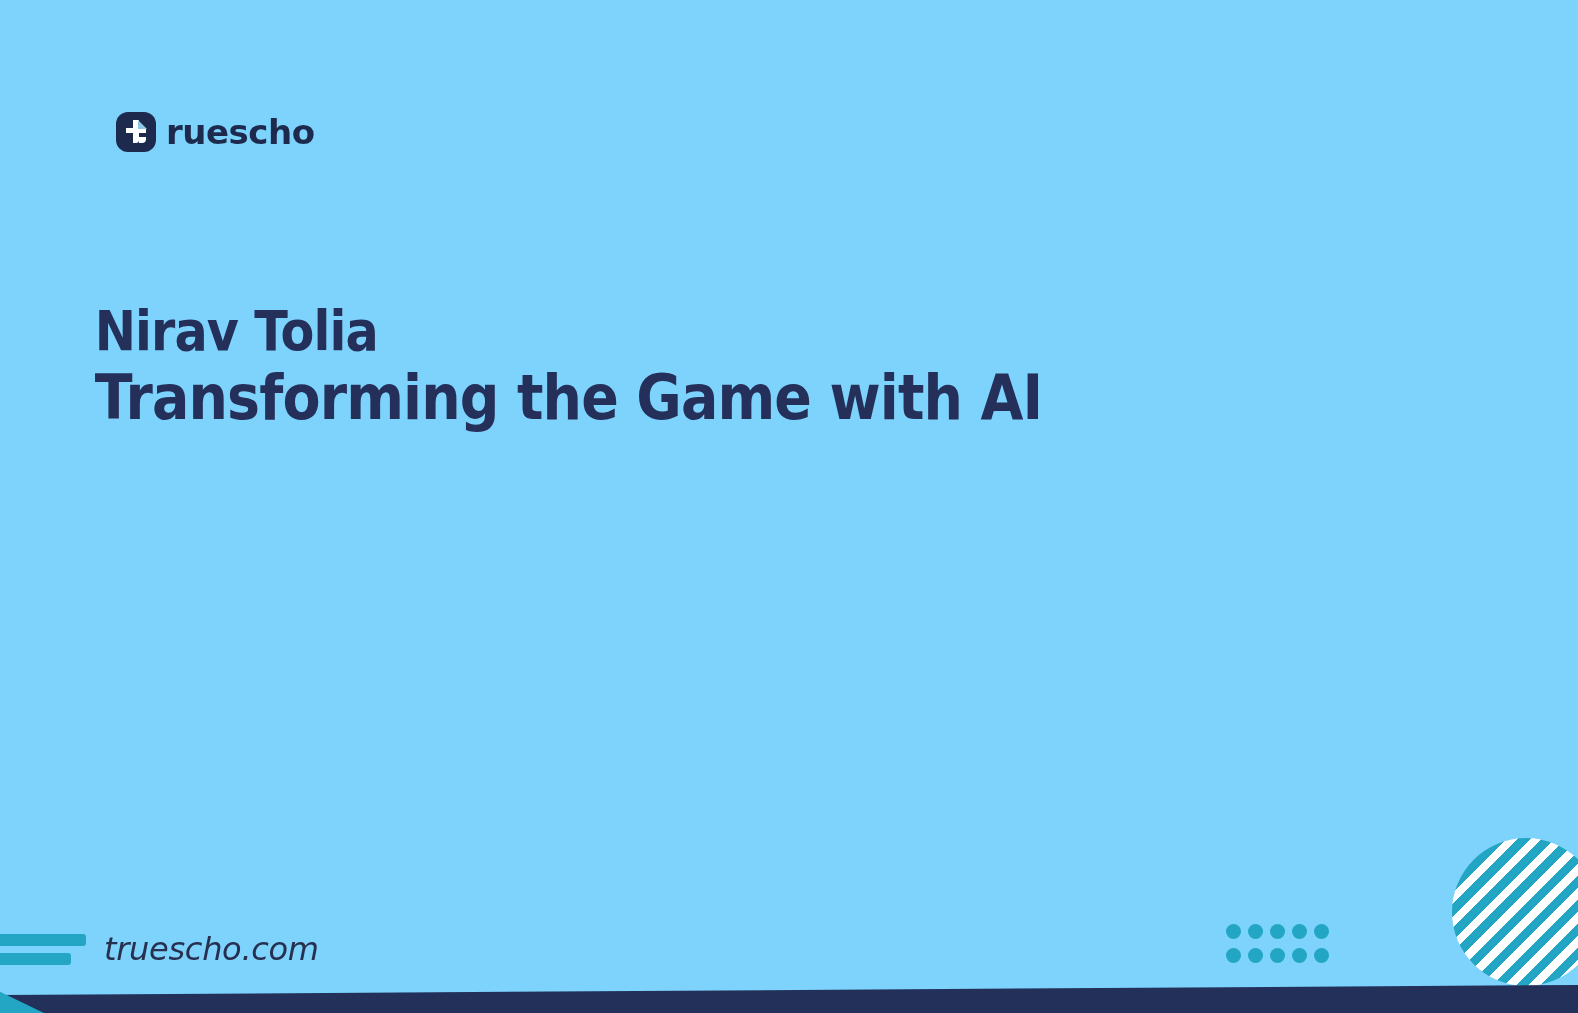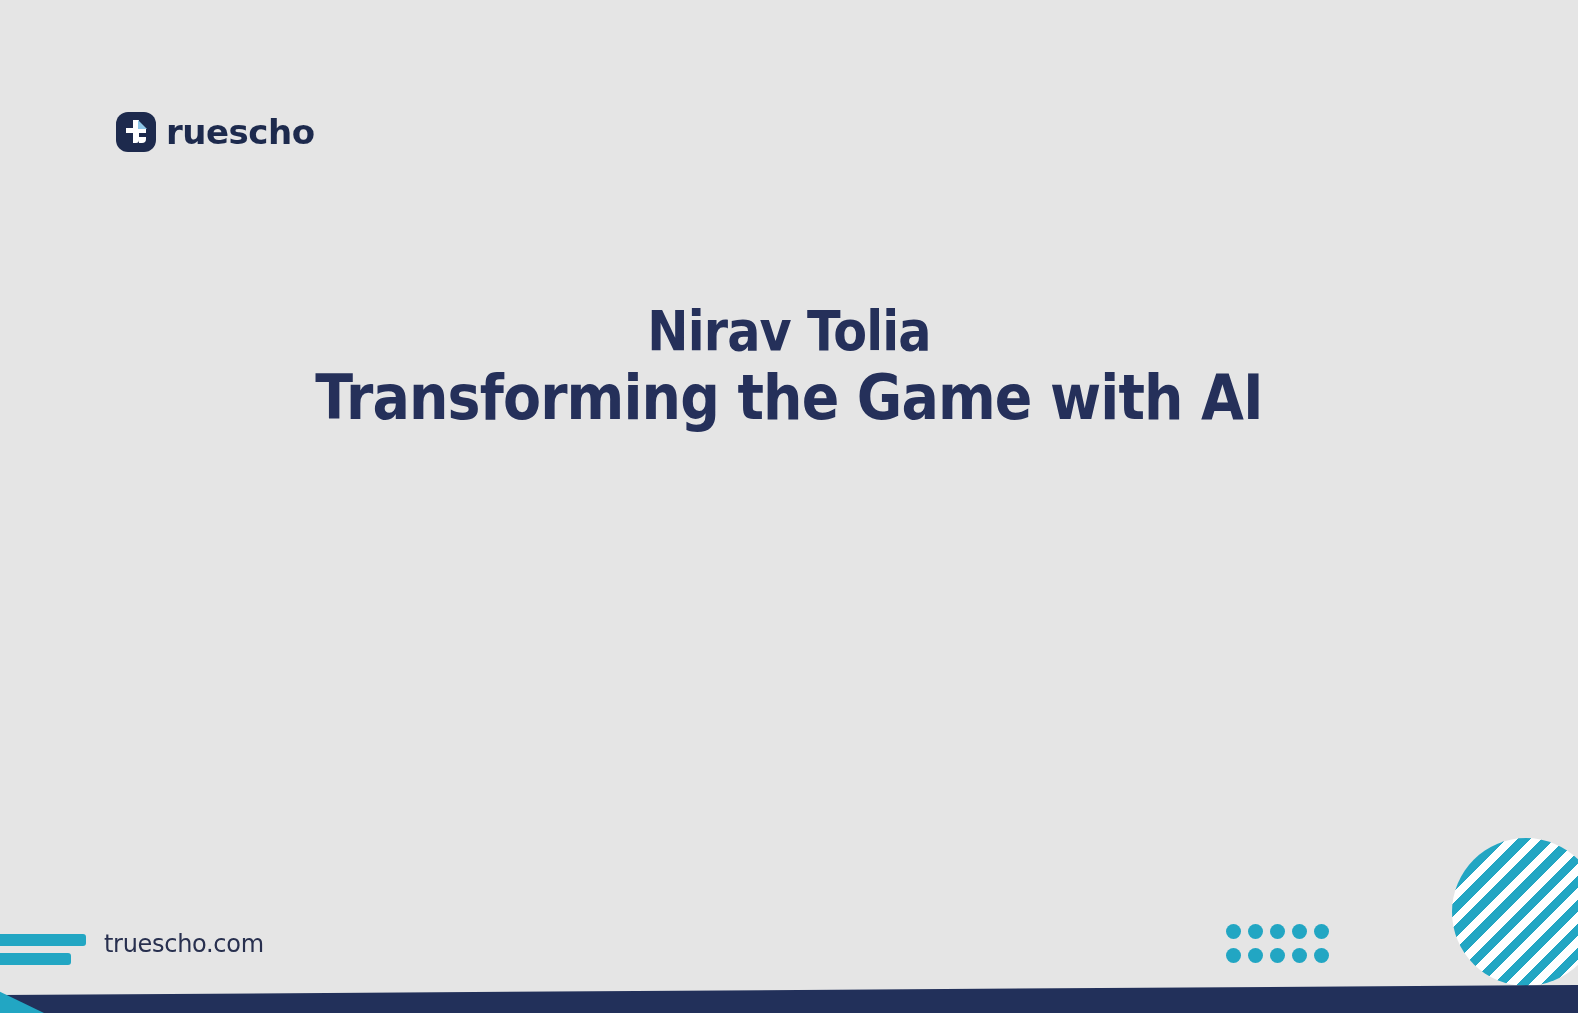--- a/index.html
+++ b/index.html
@@ -12,21 +12,21 @@
     height: 1013px;
     overflow: hidden;
     font-family: "Liberation Sans", sans-serif;
     -webkit-font-smoothing: antialiased;
   }
 
   .slide {
     position: relative;
     width: 1578px;
     height: 1013px;
-    background: #e5e5e5;
+    background: #7dd3fc;
     overflow: hidden;
   }
 
   
   .brand {
     position: absolute;
     left: 116px;
     top: 112px;
     display: flex;
     align-items: center;
@@ -84,21 +84,20 @@
     color: #1d2a4d;
     line-height: 1;
   }
 
   
   .title-block {
     position: absolute;
     left: 0;
     right: 0;
     top: 300px;
-    text-align: center;
   }
   .title-line {
     font-family: "DejaVu Sans", sans-serif;
     font-weight: 700;
     color: #25305a;
     letter-spacing: -1px;
     line-height: 1.12;
     transform: scaleX(0.88);
     transform-origin: center center;
   }
@@ -135,25 +134,26 @@
   }
   .footer-bars .bar-2 {
     width: 71px;
     height: 12px;
   }
   .footer-url {
     position: absolute;
     left: 104px;
     top: 930px;
     font-family: "DejaVu Sans", sans-serif;
-    font-size: 24px;
+    font-size: 32px;
     font-weight: 400;
     color: #28304f;
     letter-spacing: -0.3px;
     line-height: 1.2;
+    font-style: italic;
   }
 
   
   .dot-grid {
     position: absolute;
     left: 1226px;
     top: 924px;
     display: grid;
     grid-template-columns: repeat(5, 22px);
     grid-template-rows: repeat(2, 24px);

